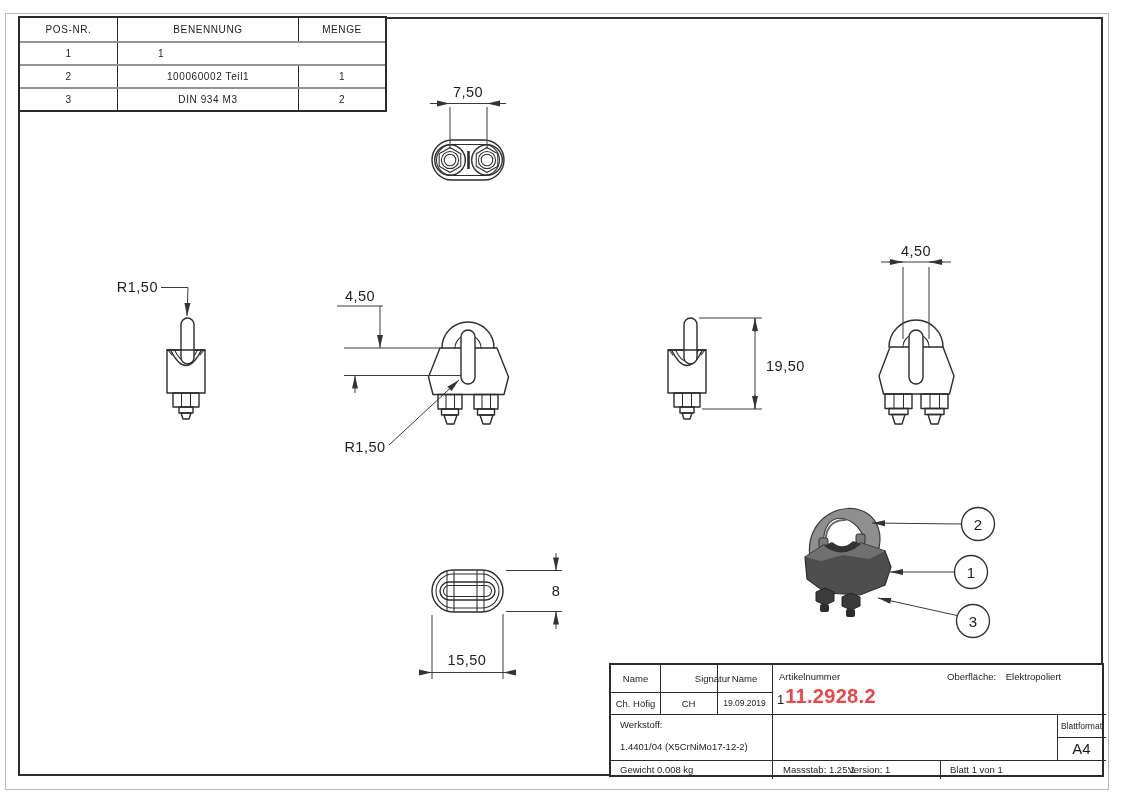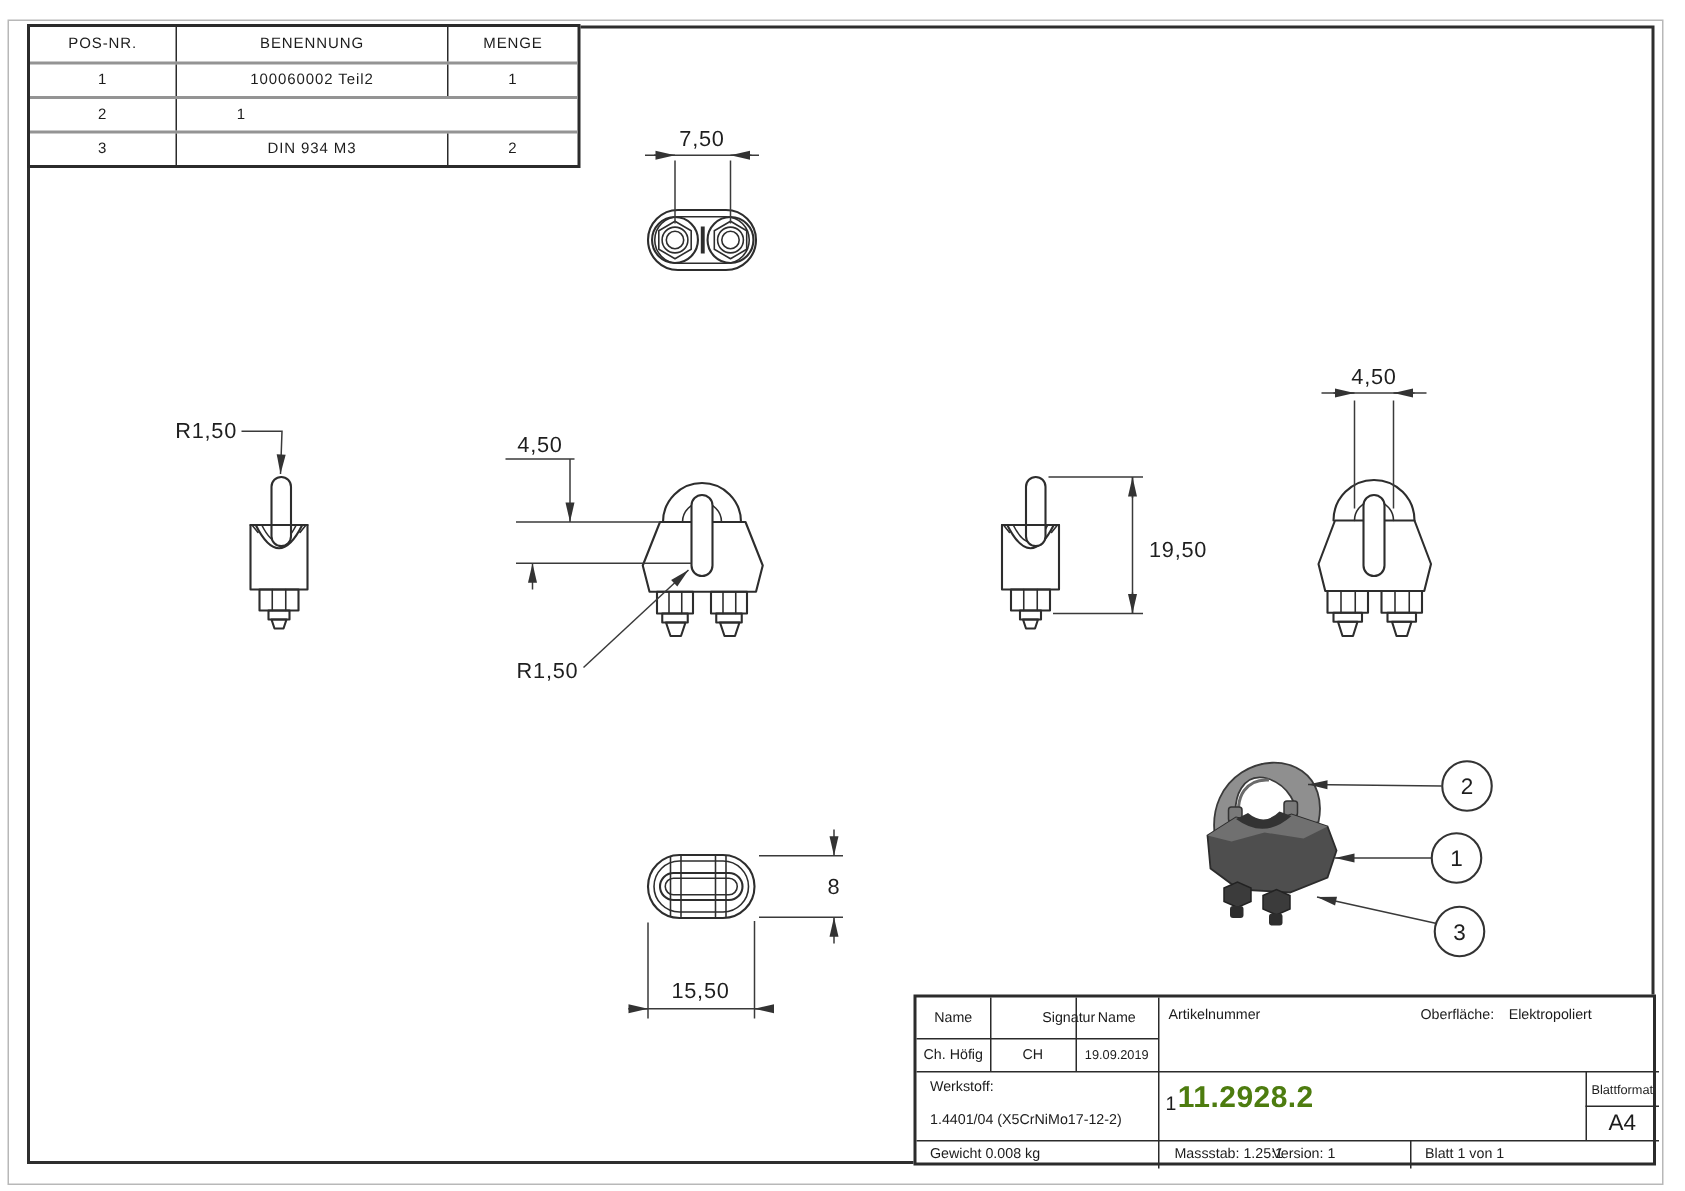--- a/index.html
+++ b/index.html
@@ -18,46 +18,46 @@
   .c-pos { width:97px; } .c-name { width:181px; } .c-qty { width:87px; }
 
   
   .tb { position:absolute; left:609px; top:663px; width:495px; height:114px; border:2px solid #2b2b2b; background:#fff; font-size:9.5px; color:#1c1c1c; }
   .tb .vline, .tb .hline { position:absolute; background:#2b2b2b; }
   .tb .vline { width:1.2px; } .tb .hline { height:1.2px; }
   .tb-txt { position:absolute; white-space:nowrap; }
   .tb-center { display:flex; align-items:center; justify-content:center; position:absolute; }
   .artnum { position:absolute; left:166px; top:20px; display:flex; align-items:flex-end; }
   .artnum .pre { font-size:13px; margin:0 1px 1px 0; }
-  .artnum .big { font-size:20px; font-weight:700; letter-spacing:0.3px; color:#4d7c0f;margin-top:36px; }
+  .artnum .big { font-size:20px; font-weight:700; letter-spacing:0.3px; color:#ef4444; }
 
   svg text { font-family:"Liberation Sans", sans-serif; }
   .dimt { font-size:14.5px; fill:#1e1e1e; letter-spacing:0.5px; }
   .ballt { font-size:15px; fill:#1e1e1e; }
 </style>
 </head>
 <body>
 
 <div class="page">
   <div class="paper-edge"></div>
   <div class="frame"></div>
 
   <div class="bom">
     <div class="bom-row">
       <div class="bom-cell c-pos">POS-NR.</div>
       <div class="bom-cell c-name">BENENNUNG</div>
       <div class="bom-cell c-qty">MENGE</div>
     </div>
     <div class="bom-row">
       <div class="bom-cell c-pos">1</div>
-      <div class="bom-cell c-name">100060002 Teil2</div>
       <div class="bom-cell c-qty">1</div>
     </div>
     <div class="bom-row">
       <div class="bom-cell c-pos">2</div>
+      <div class="bom-cell c-name">100060002 Teil1</div>
       <div class="bom-cell c-qty">1</div>
     </div>
     <div class="bom-row">
       <div class="bom-cell c-pos">3</div>
       <div class="bom-cell c-name">DIN 934 M3</div>
       <div class="bom-cell c-qty">2</div>
     </div>
   </div>
 
   <svg width="1123" height="794" viewBox="0 0 1123 794" style="position:absolute;left:0;top:0;">

